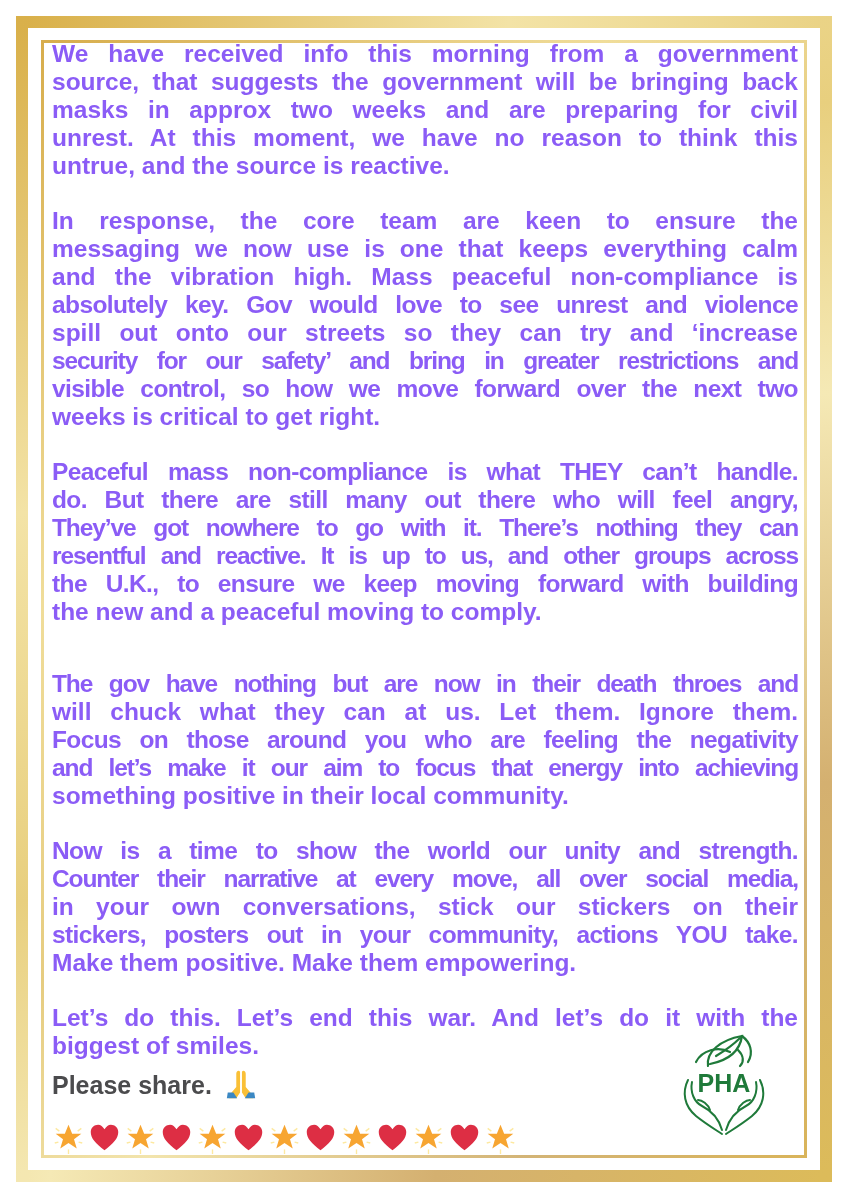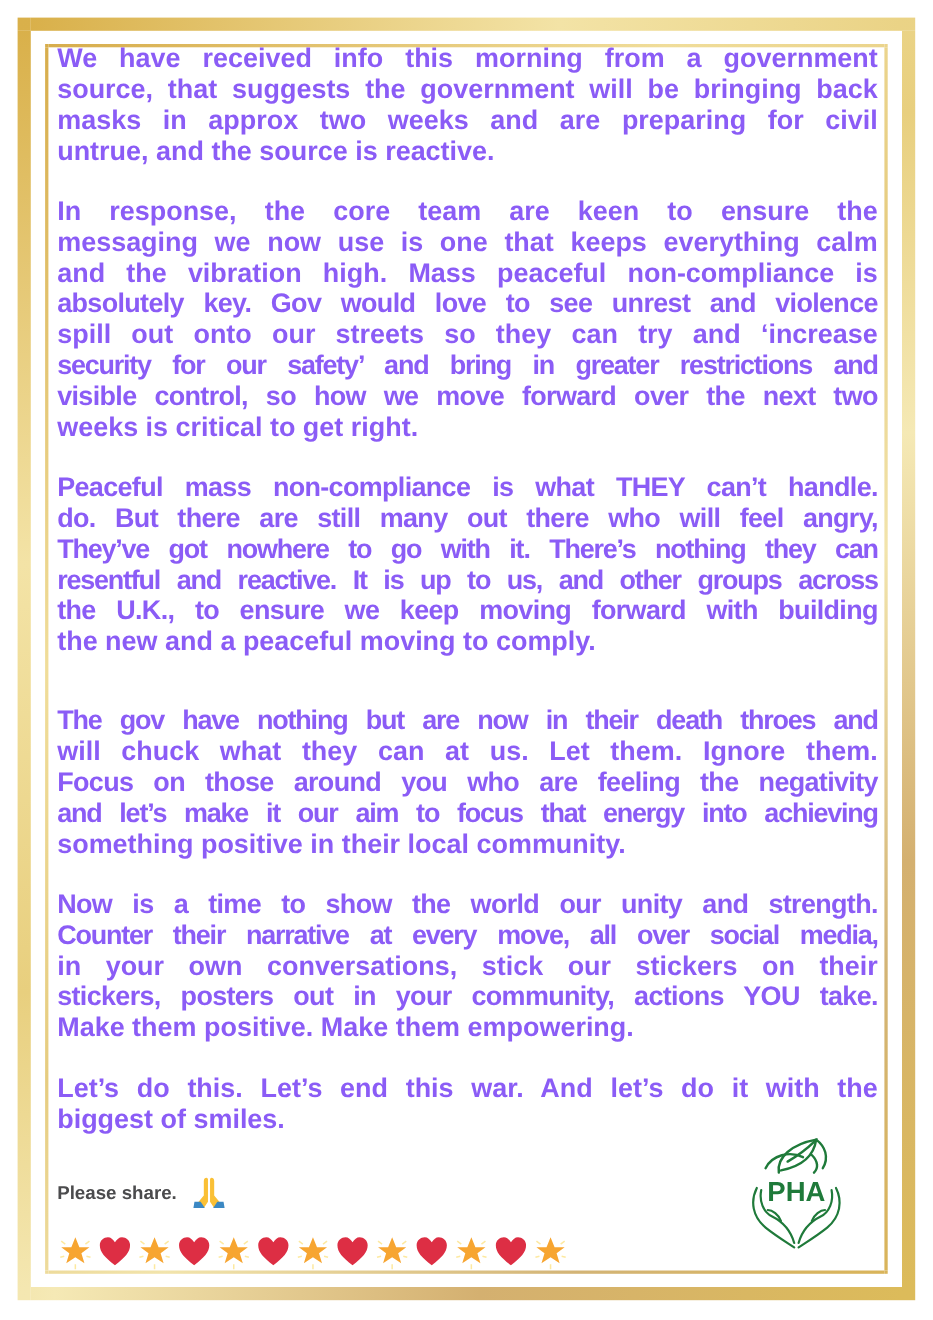--- a/index.html
+++ b/index.html
@@ -22,21 +22,21 @@
     .para { margin: 0 0 27px 0; }
     .line {
       display: block; text-align: justify; text-align-last: justify;
       white-space: nowrap; overflow: visible; height: 28px;
     }
     .line.last { text-align-last: left; }
     .line.tight { letter-spacing: -0.6px; }
     .line.tighter { letter-spacing: -1.1px; }
     .share-row {
       position: absolute; left: 52px; top: 1068px; display: flex; align-items: center;
-      font-family: "Liberation Sans", sans-serif; font-weight: bold; color: #4b4b4d; font-size: 17px;
+      font-family: "Liberation Sans", sans-serif; font-weight: bold; color: #4b4b4d; font-size: 25px;
     }
     .pray-icon { margin-left: 12px; width: 34px; height: 34px; }
     .emoji-row {
       position: absolute; left: 52px; top: 1121px; display: flex; gap: 3px; align-items: center;
     }
     .emoji-row .e { width: 33px; height: 33px; display: inline-block; }
     .logo {
       position: absolute; left: 668px; top: 1026px; width: 112px; height: 112px;
     }
   </style>
@@ -45,20 +45,21 @@
 
 <div class="outer-frame"></div>
 <div class="inner-frame"></div>
 
 <div class="content">
 
   <div class="para">
     <span class="line" style="display: block;">We have received info this morning from a government</span>
     <span class="line" style="display: block;">source, that suggests the government will be bringing back</span>
     <span class="line" style="display: block;">masks in approx two weeks and are preparing for civil</span>
+    <span class="line" style="display: block;">unrest. At this moment, we have no reason to think this</span>
     <span class="line last" style="display: block;">untrue, and the source is reactive.</span>
   </div>
 
   <div class="para">
     <span class="line" style="display: block;">In response, the core team are keen to ensure the</span>
     <span class="line" style="display: block;">messaging we now use is one that keeps everything calm</span>
     <span class="line" style="display: block;">and the vibration high. Mass peaceful non-compliance is</span>
     <span class="line tight" style="display: block;">absolutely key. Gov would love to see unrest and violence</span>
     <span class="line" style="display: block;">spill out onto our streets so they can try and ‘increase</span>
     <span class="line tighter" style="display: block;">security for our safety’ and bring in greater restrictions and</span>

